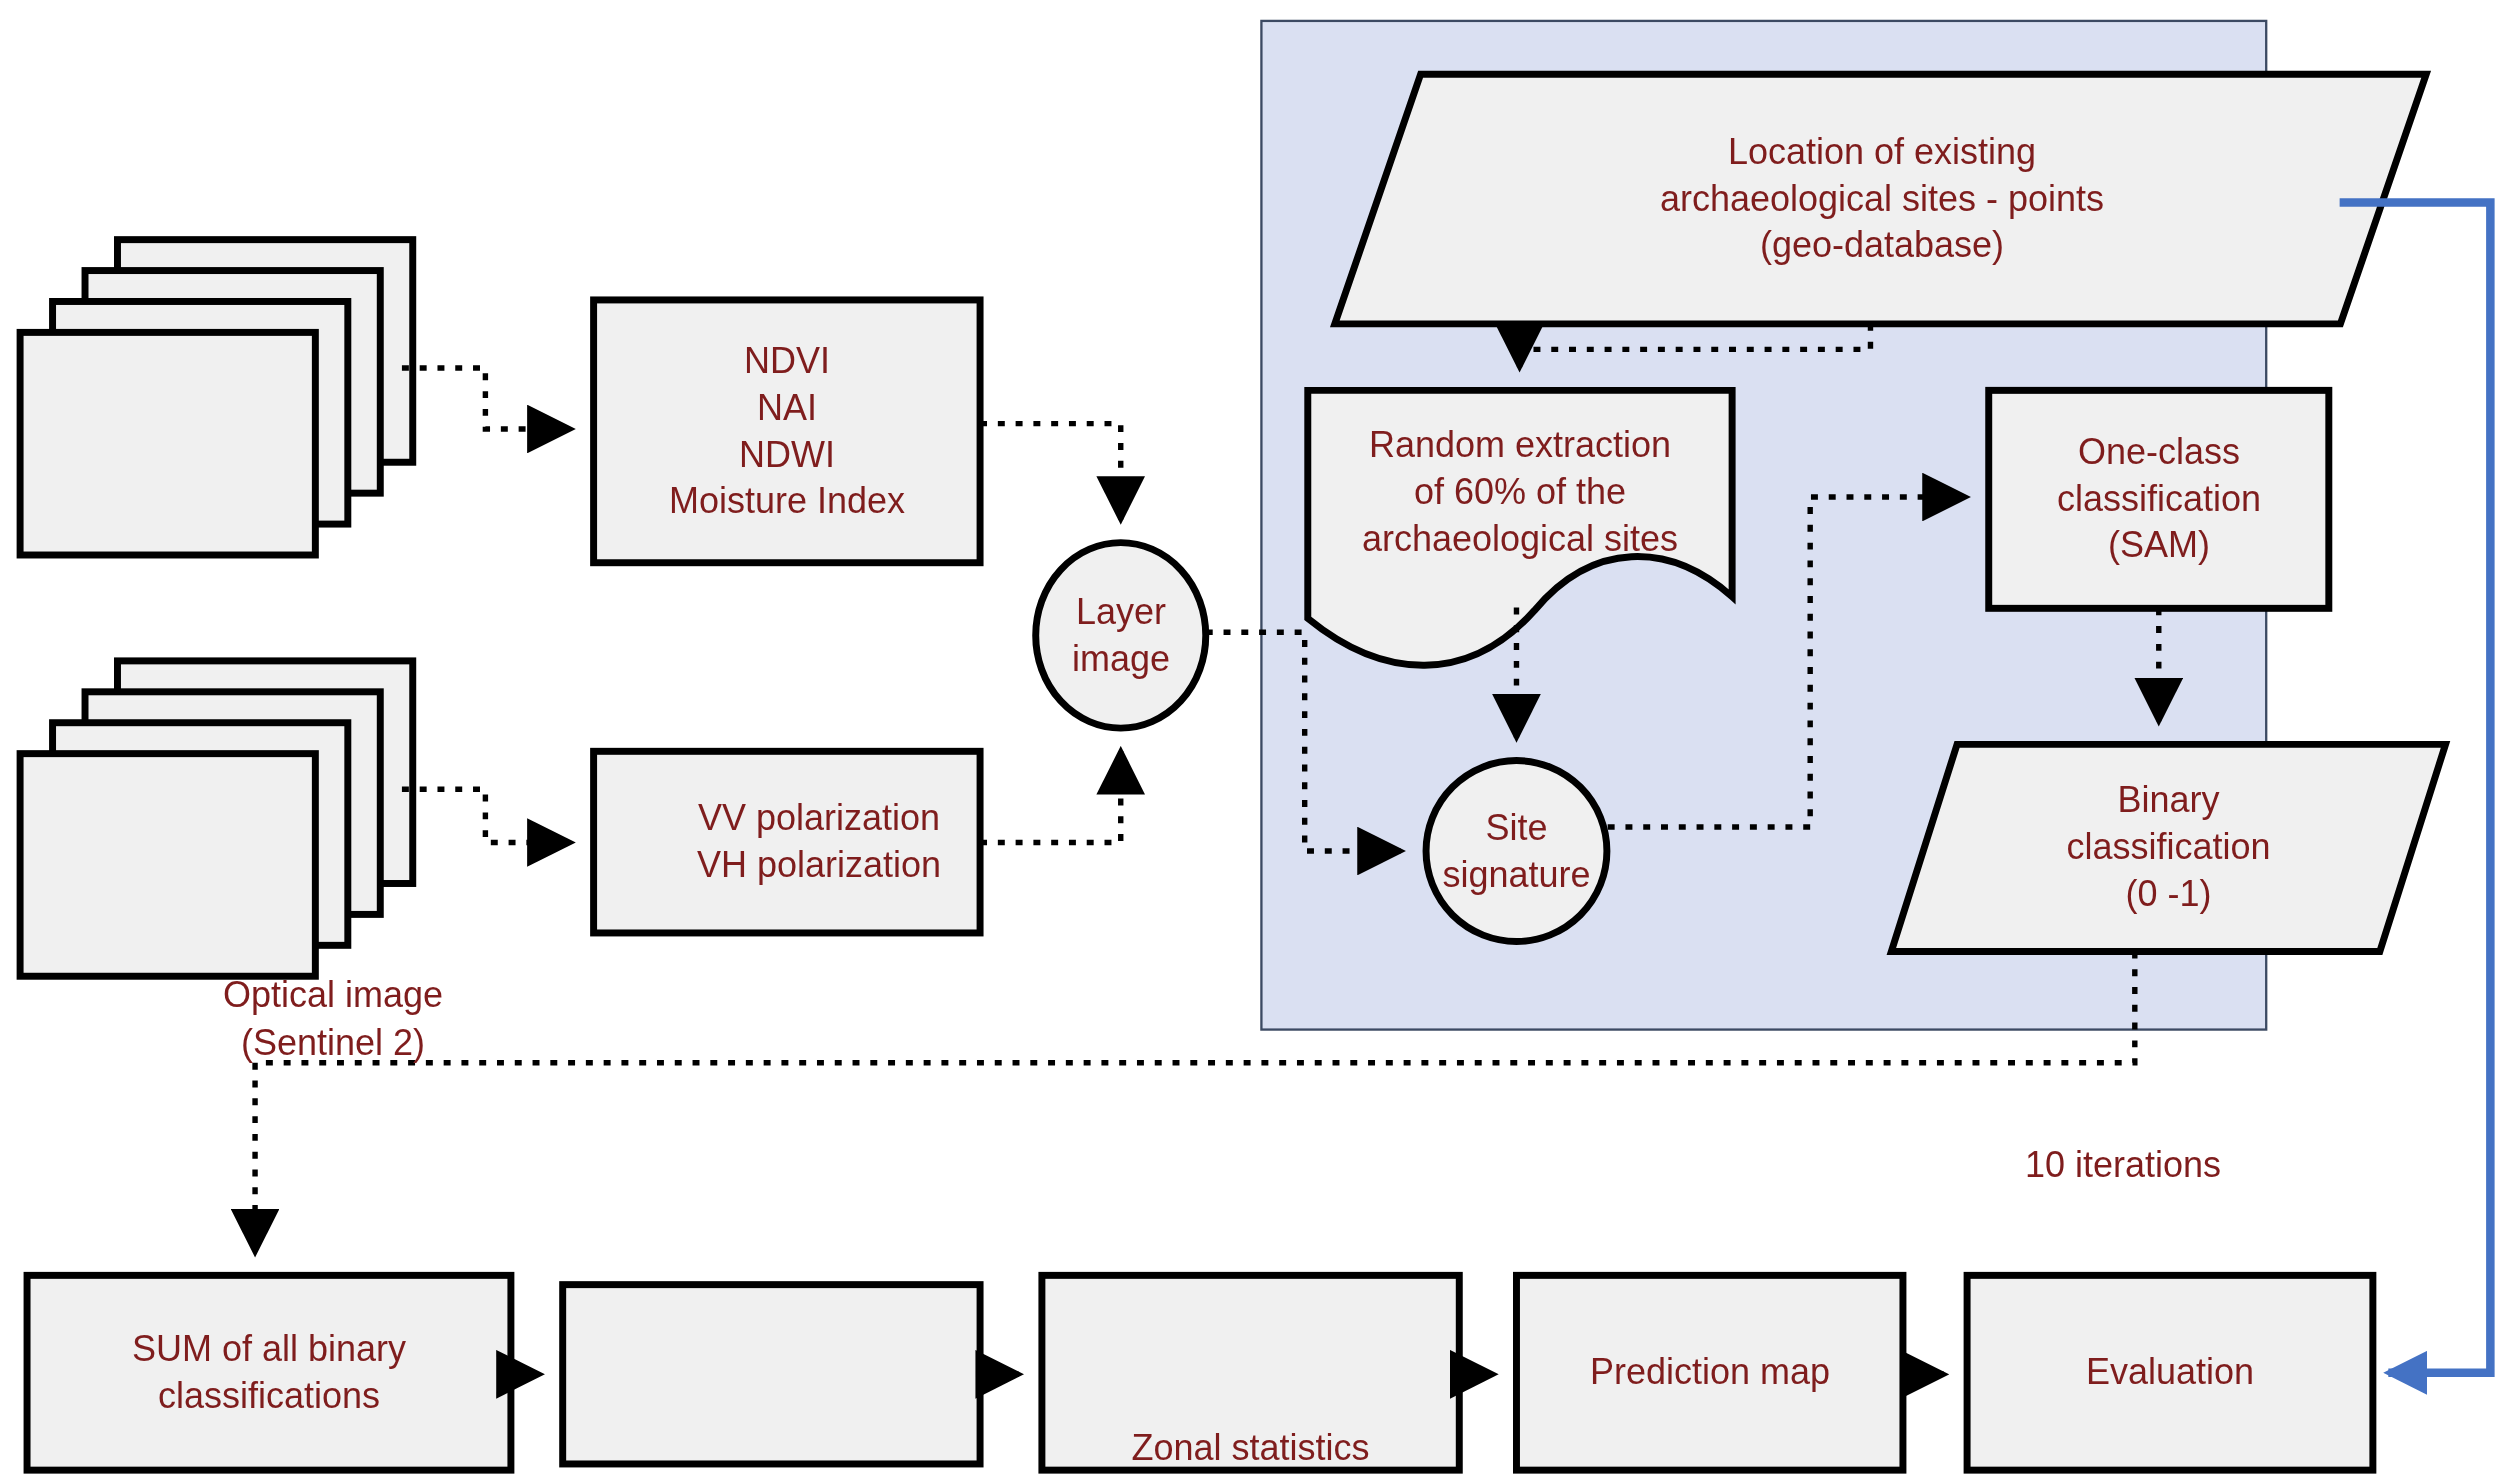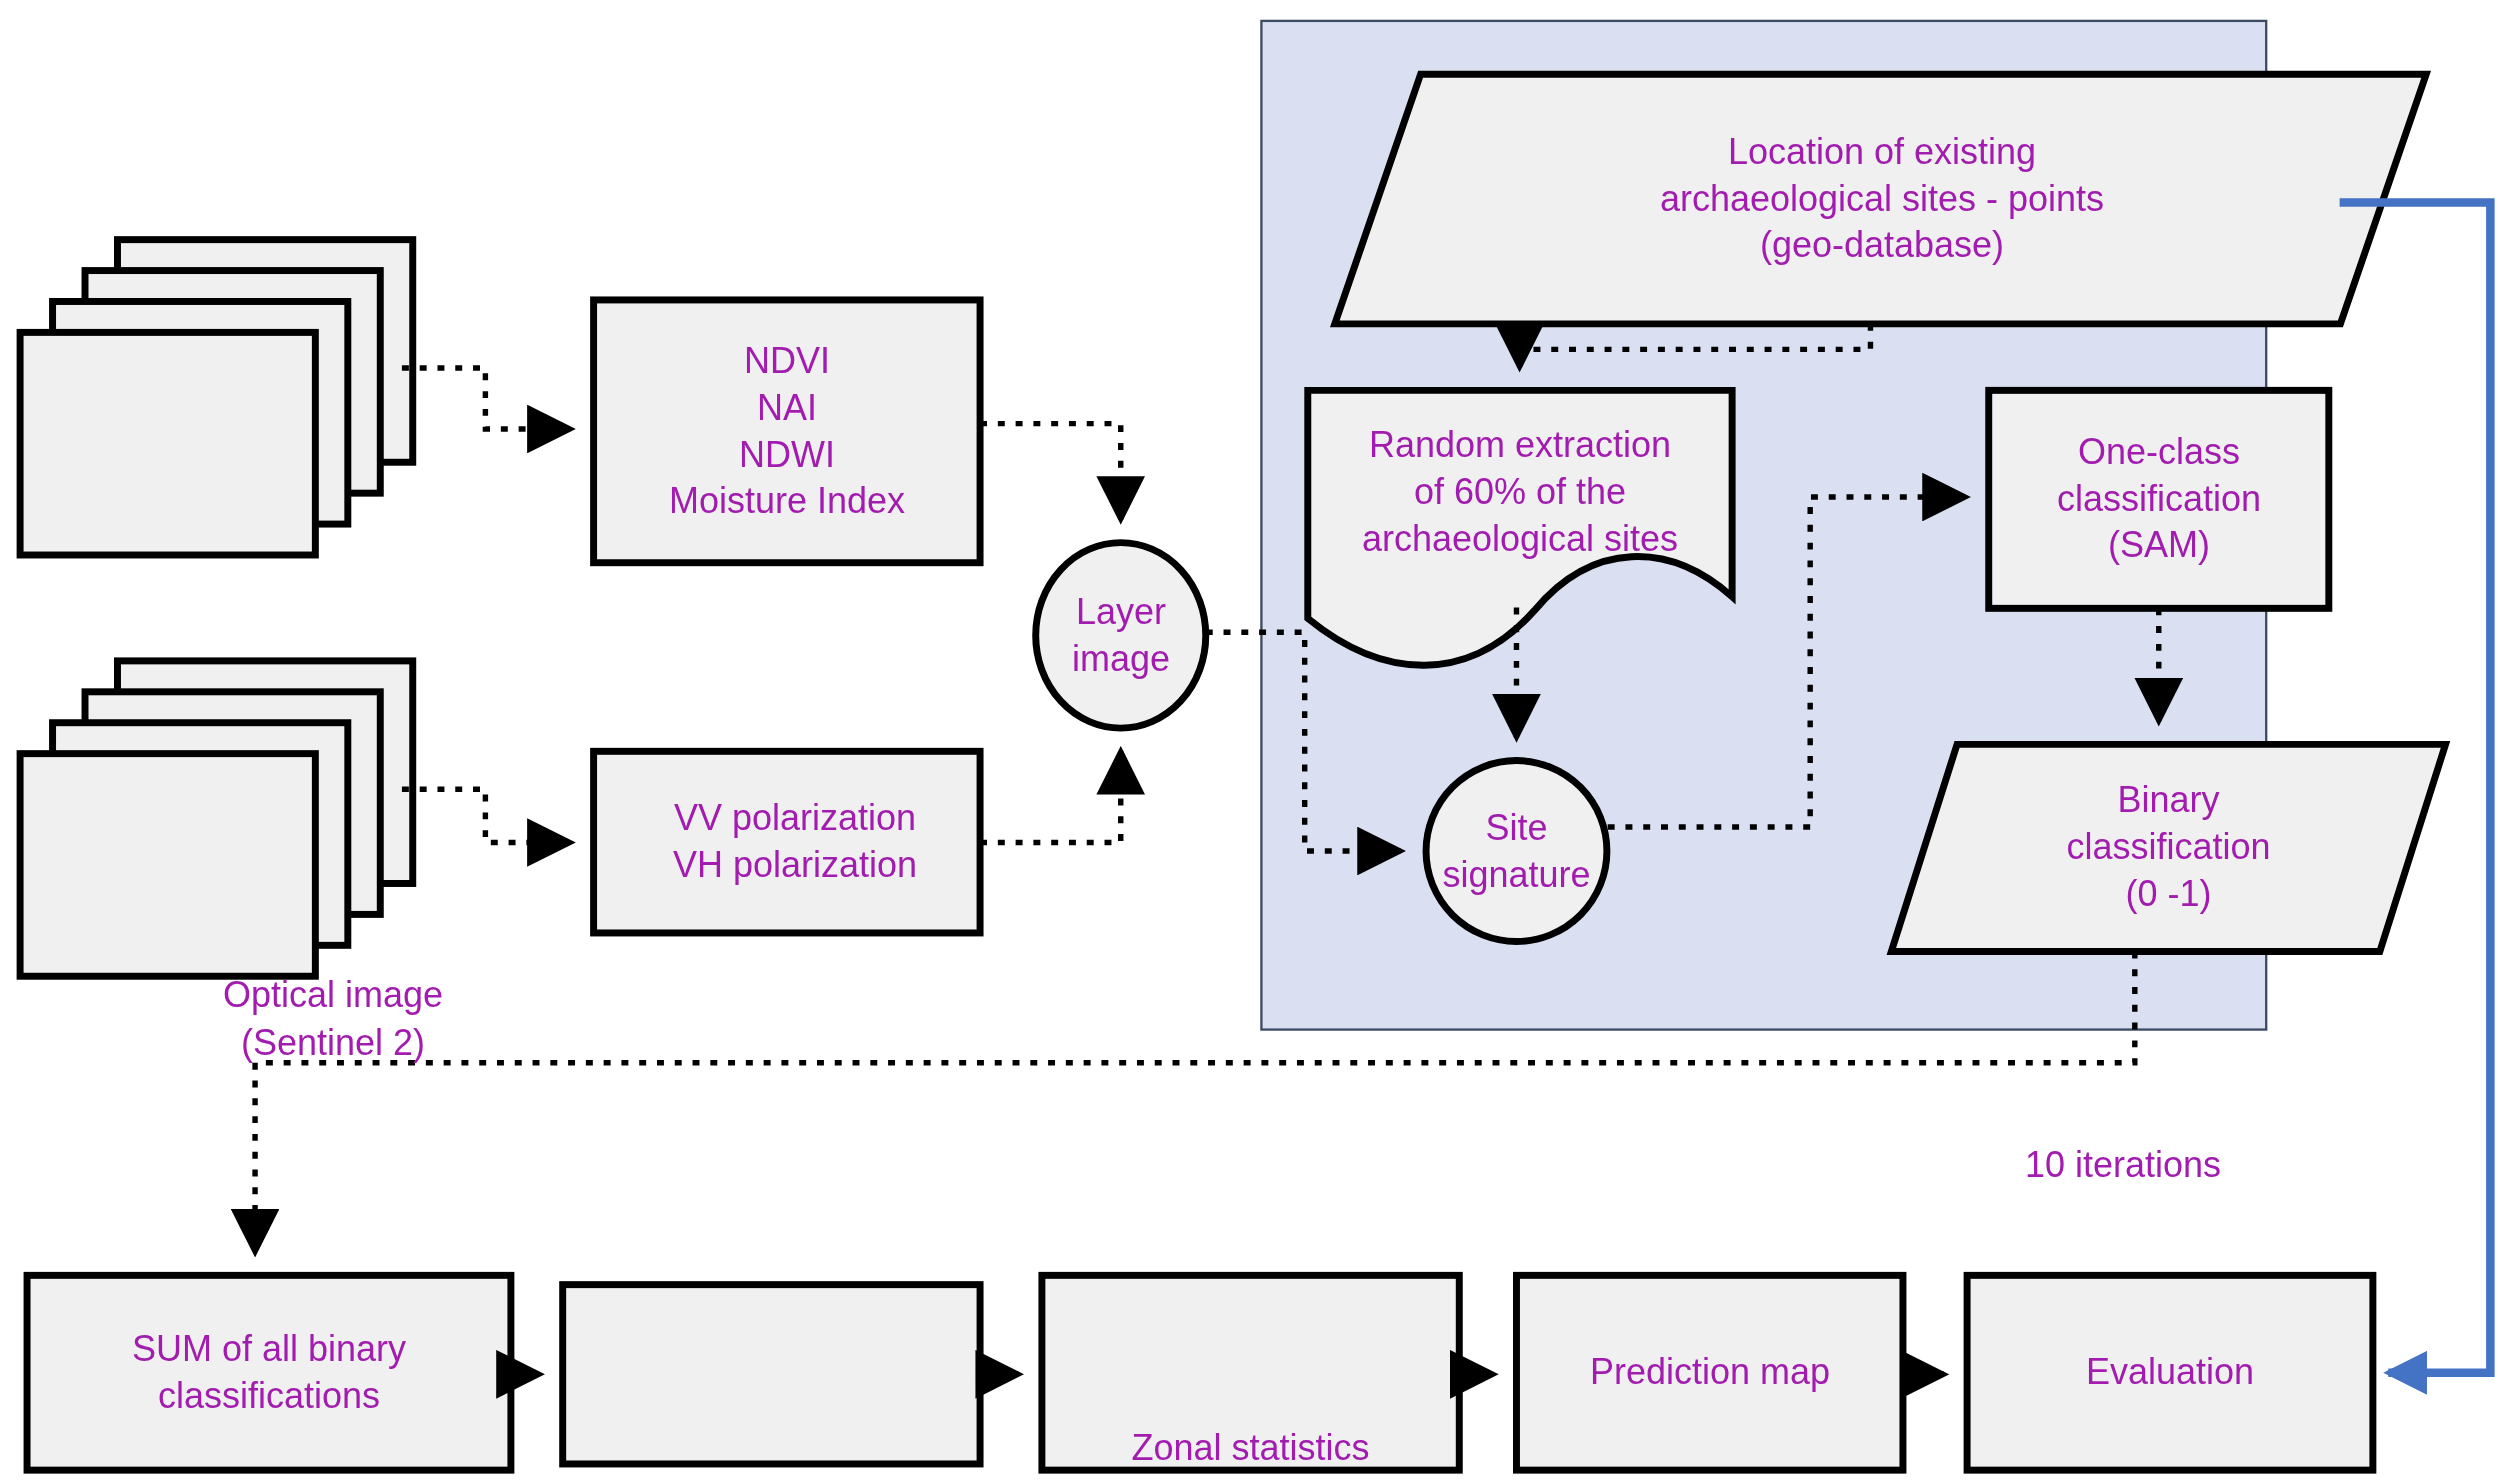--- a/index.html
+++ b/index.html
@@ -8,21 +8,21 @@
     width:2512px;height:1481px;
     background:#ffffff;
     font-family:"Liberation Sans", sans-serif;
     overflow:hidden;
   }
   #svg{position:absolute;left:0;top:0;width:2512px;height:1481px;}
   .lbl{
     position:absolute;
     display:flex;align-items:center;justify-content:center;
     text-align:center;
-    color:#a21caf;
+    color:#7f1d1d;
     font-family:"Liberation Sans", sans-serif;
     font-size:36px;
     line-height:1.30;
     white-space:pre-line;
     pointer-events:none;
   }
   .cap{font-size:36px;line-height:1.32;}
 </style>
 </head>
 <body>
@@ -108,21 +108,21 @@
     </g>
 
     <path d="M3027,262 L3222,262 L3222,1776 L3090,1776" fill="none" stroke="#4472c4" stroke-width="11" stroke-linecap="butt" stroke-linejoin="miter" marker-end="url(#arrowBlue)"></path>
   </svg>
 
   <div class="lbl" style="left:594px;top:300px;width:386px;height:263px;">NDVI
 NAI
 NDWI
 Moisture Index</div>
 
-  <div class="lbl" style="left:602px;top:751px;width:386px;height:182px;">VV polarization
+  <div class="lbl" style="left:626px;top:751px;width:386px;height:182px;">VV polarization
 VH polarization</div>
 
   <div class="lbl" style="left:1036px;top:543px;width:170px;height:186px;">Layer
 image</div>
 
   <div class="lbl" style="left:1391px;top:74px;width:982px;height:250px;">Location of existing
 archaeological sites - points
 (geo-database)</div>
 
   <div class="lbl" style="left:1308px;top:386px;width:424px;height:213px;">Random extraction

